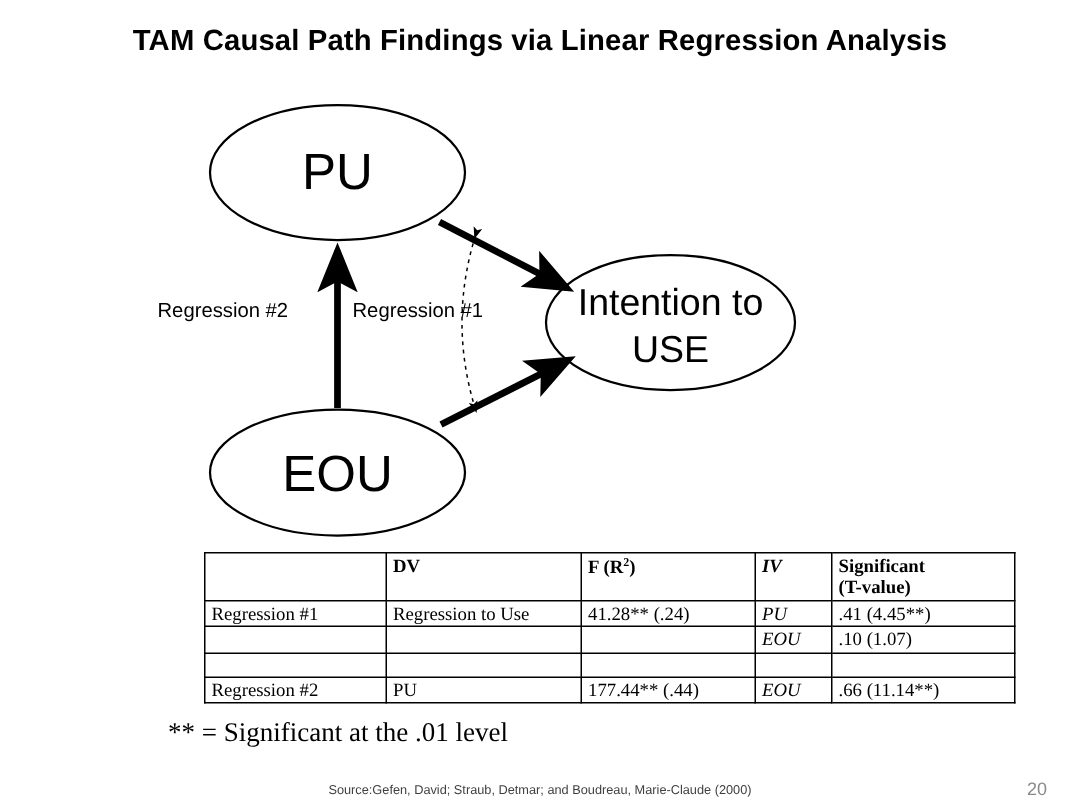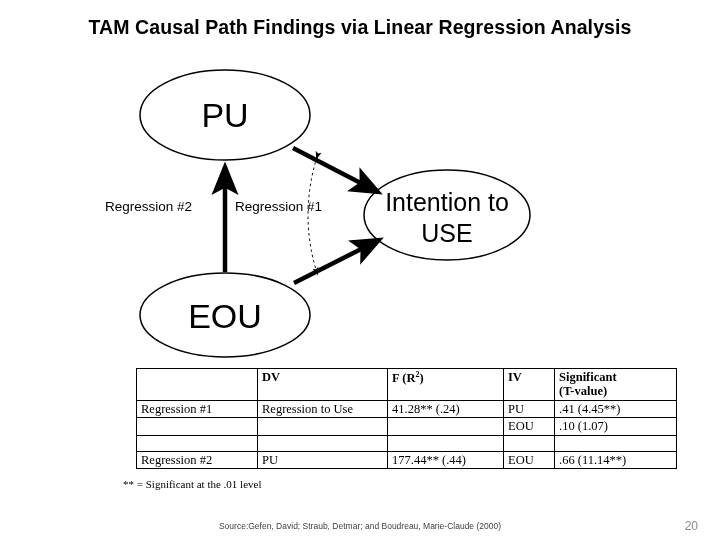--- a/index.html
+++ b/index.html
@@ -78,36 +78,36 @@
     height: 13px;
     overflow: hidden;
     white-space: nowrap;
   }
   table#results-table th {
     font-weight: bold;
   }
   .c0 { width: 112px; }
   .c1 { width: 121px; }
   .c2 { width: 107px; }
-  .c3 { width: 42px; }
+  .c3 { width: 42px; font-style: italic; }
   .c4 { width: 113px; }
   .rowlabel { font-weight: bold; }
   .hdr-tall { height: 27px; }
   .blank-row td { height: 13px; }
   .sup {
     font-size: 8px;
     vertical-align: super;
   }
 
   #table-footnote {
     position: absolute;
-    left: 123px;
+    left: 112px;
     top: 478px;
     font-family: "Liberation Serif", serif;
-    font-size: 11px;
+    font-size: 18px;
     color: #000000;
     white-space: nowrap;
   }
 
   
   #source-note {
     position: absolute;
     left: 0;
     top: 521px;
     width: 720px;

